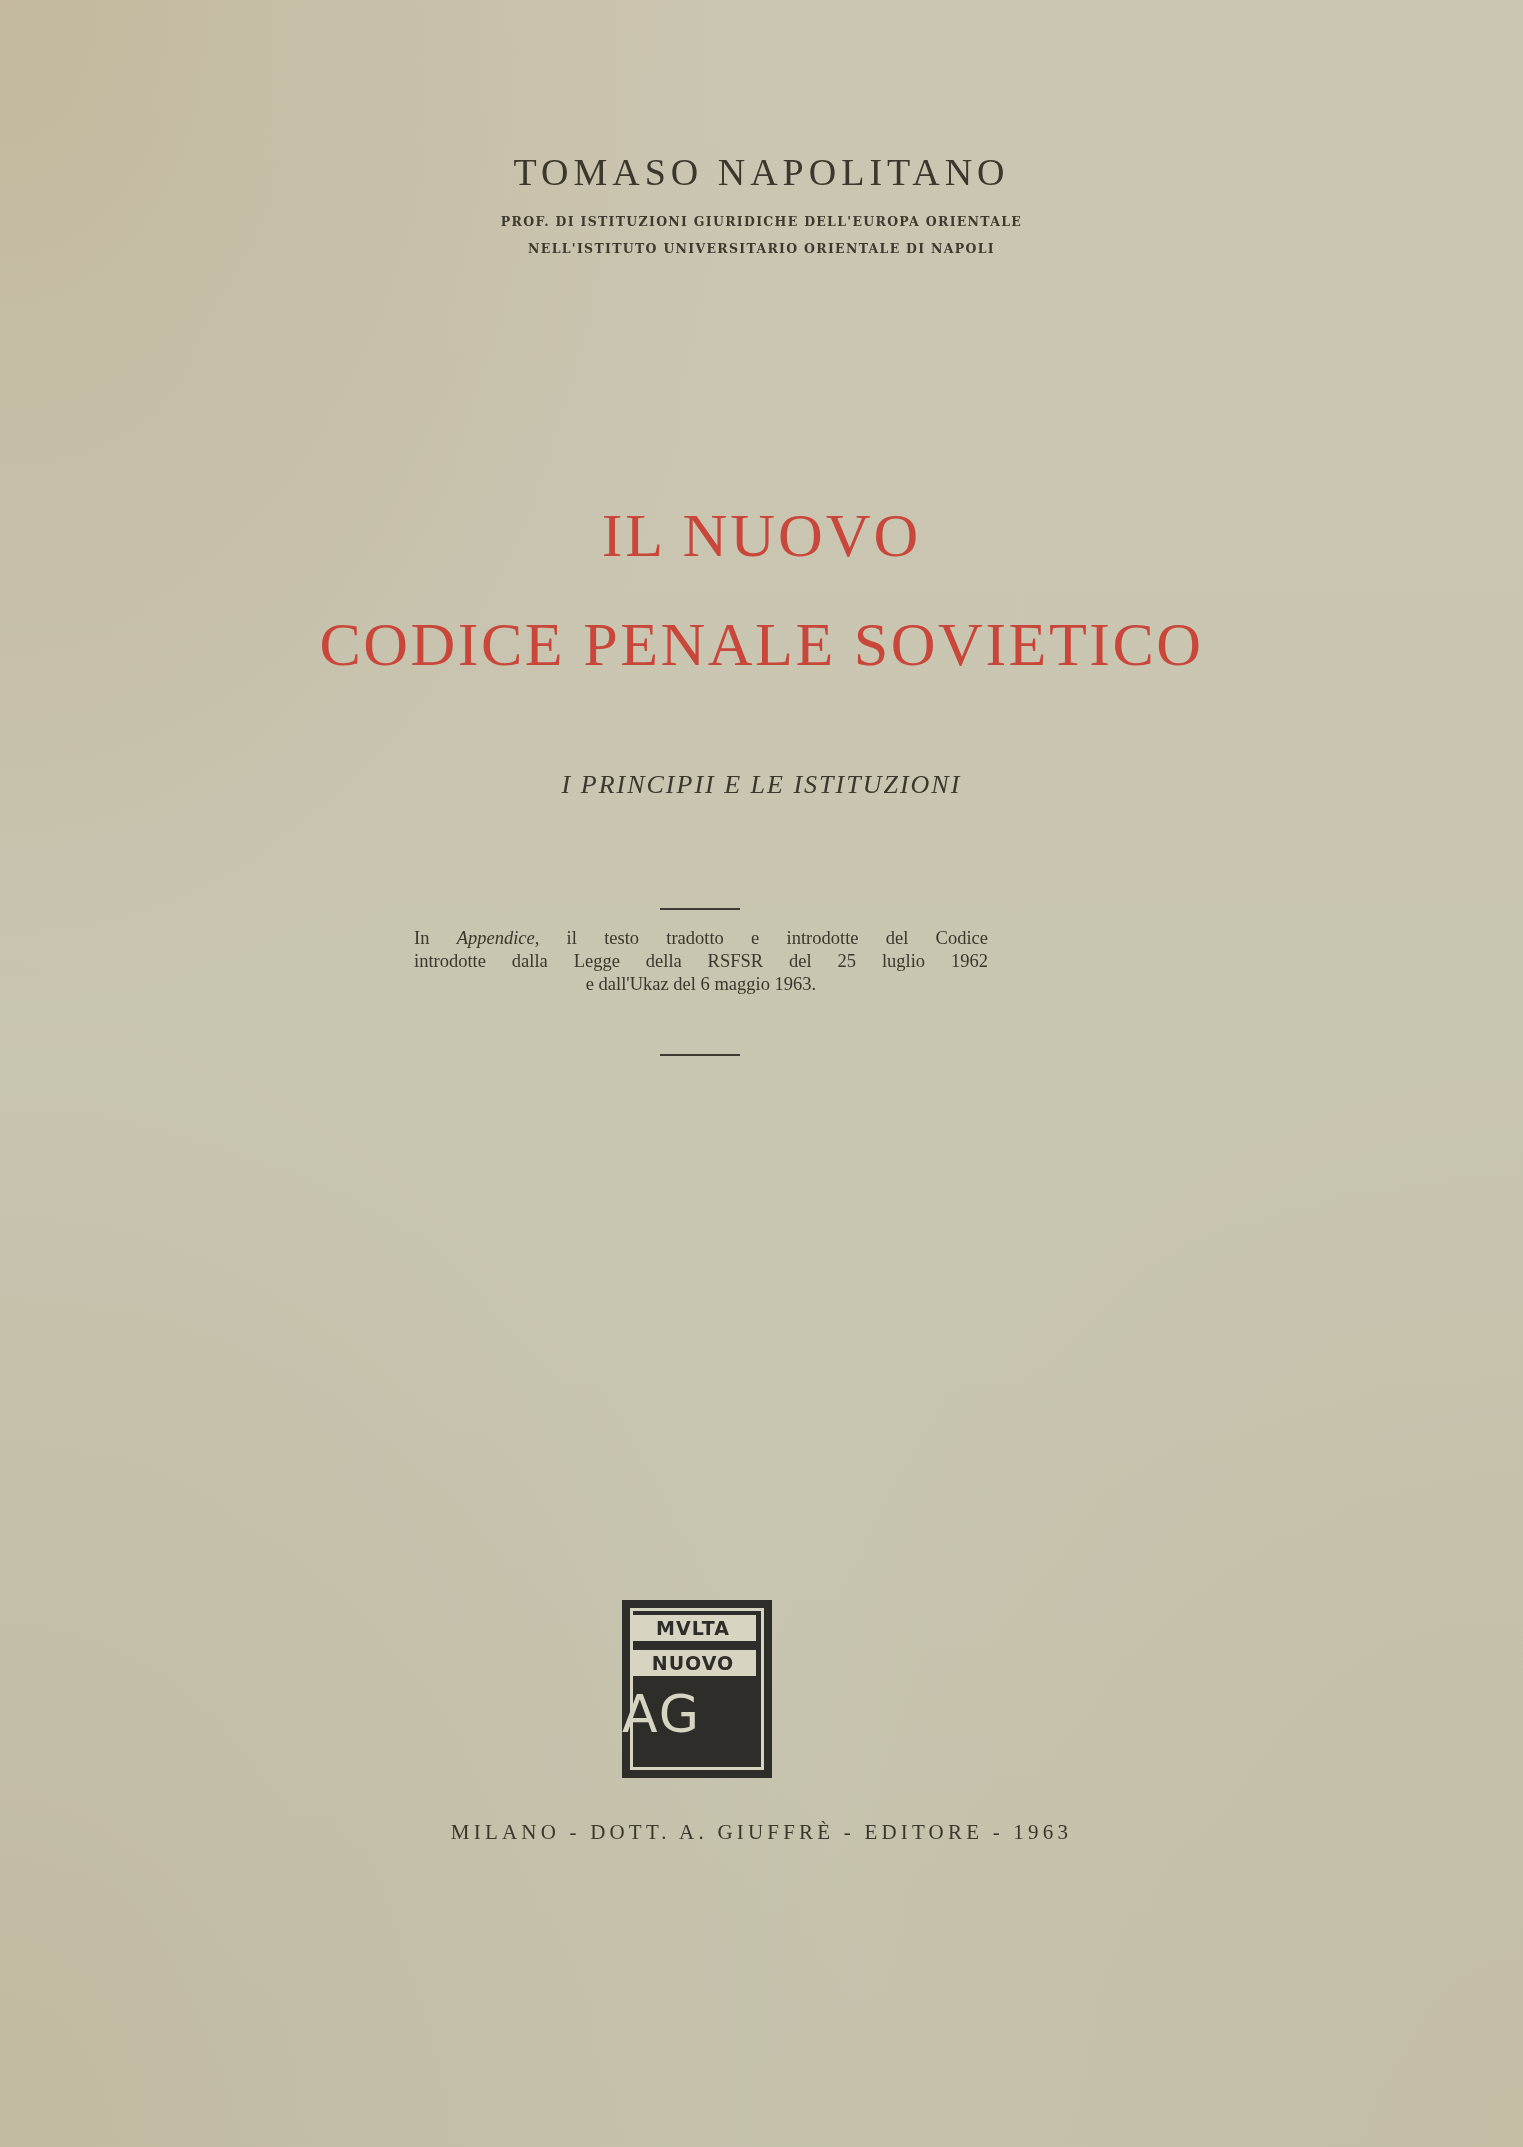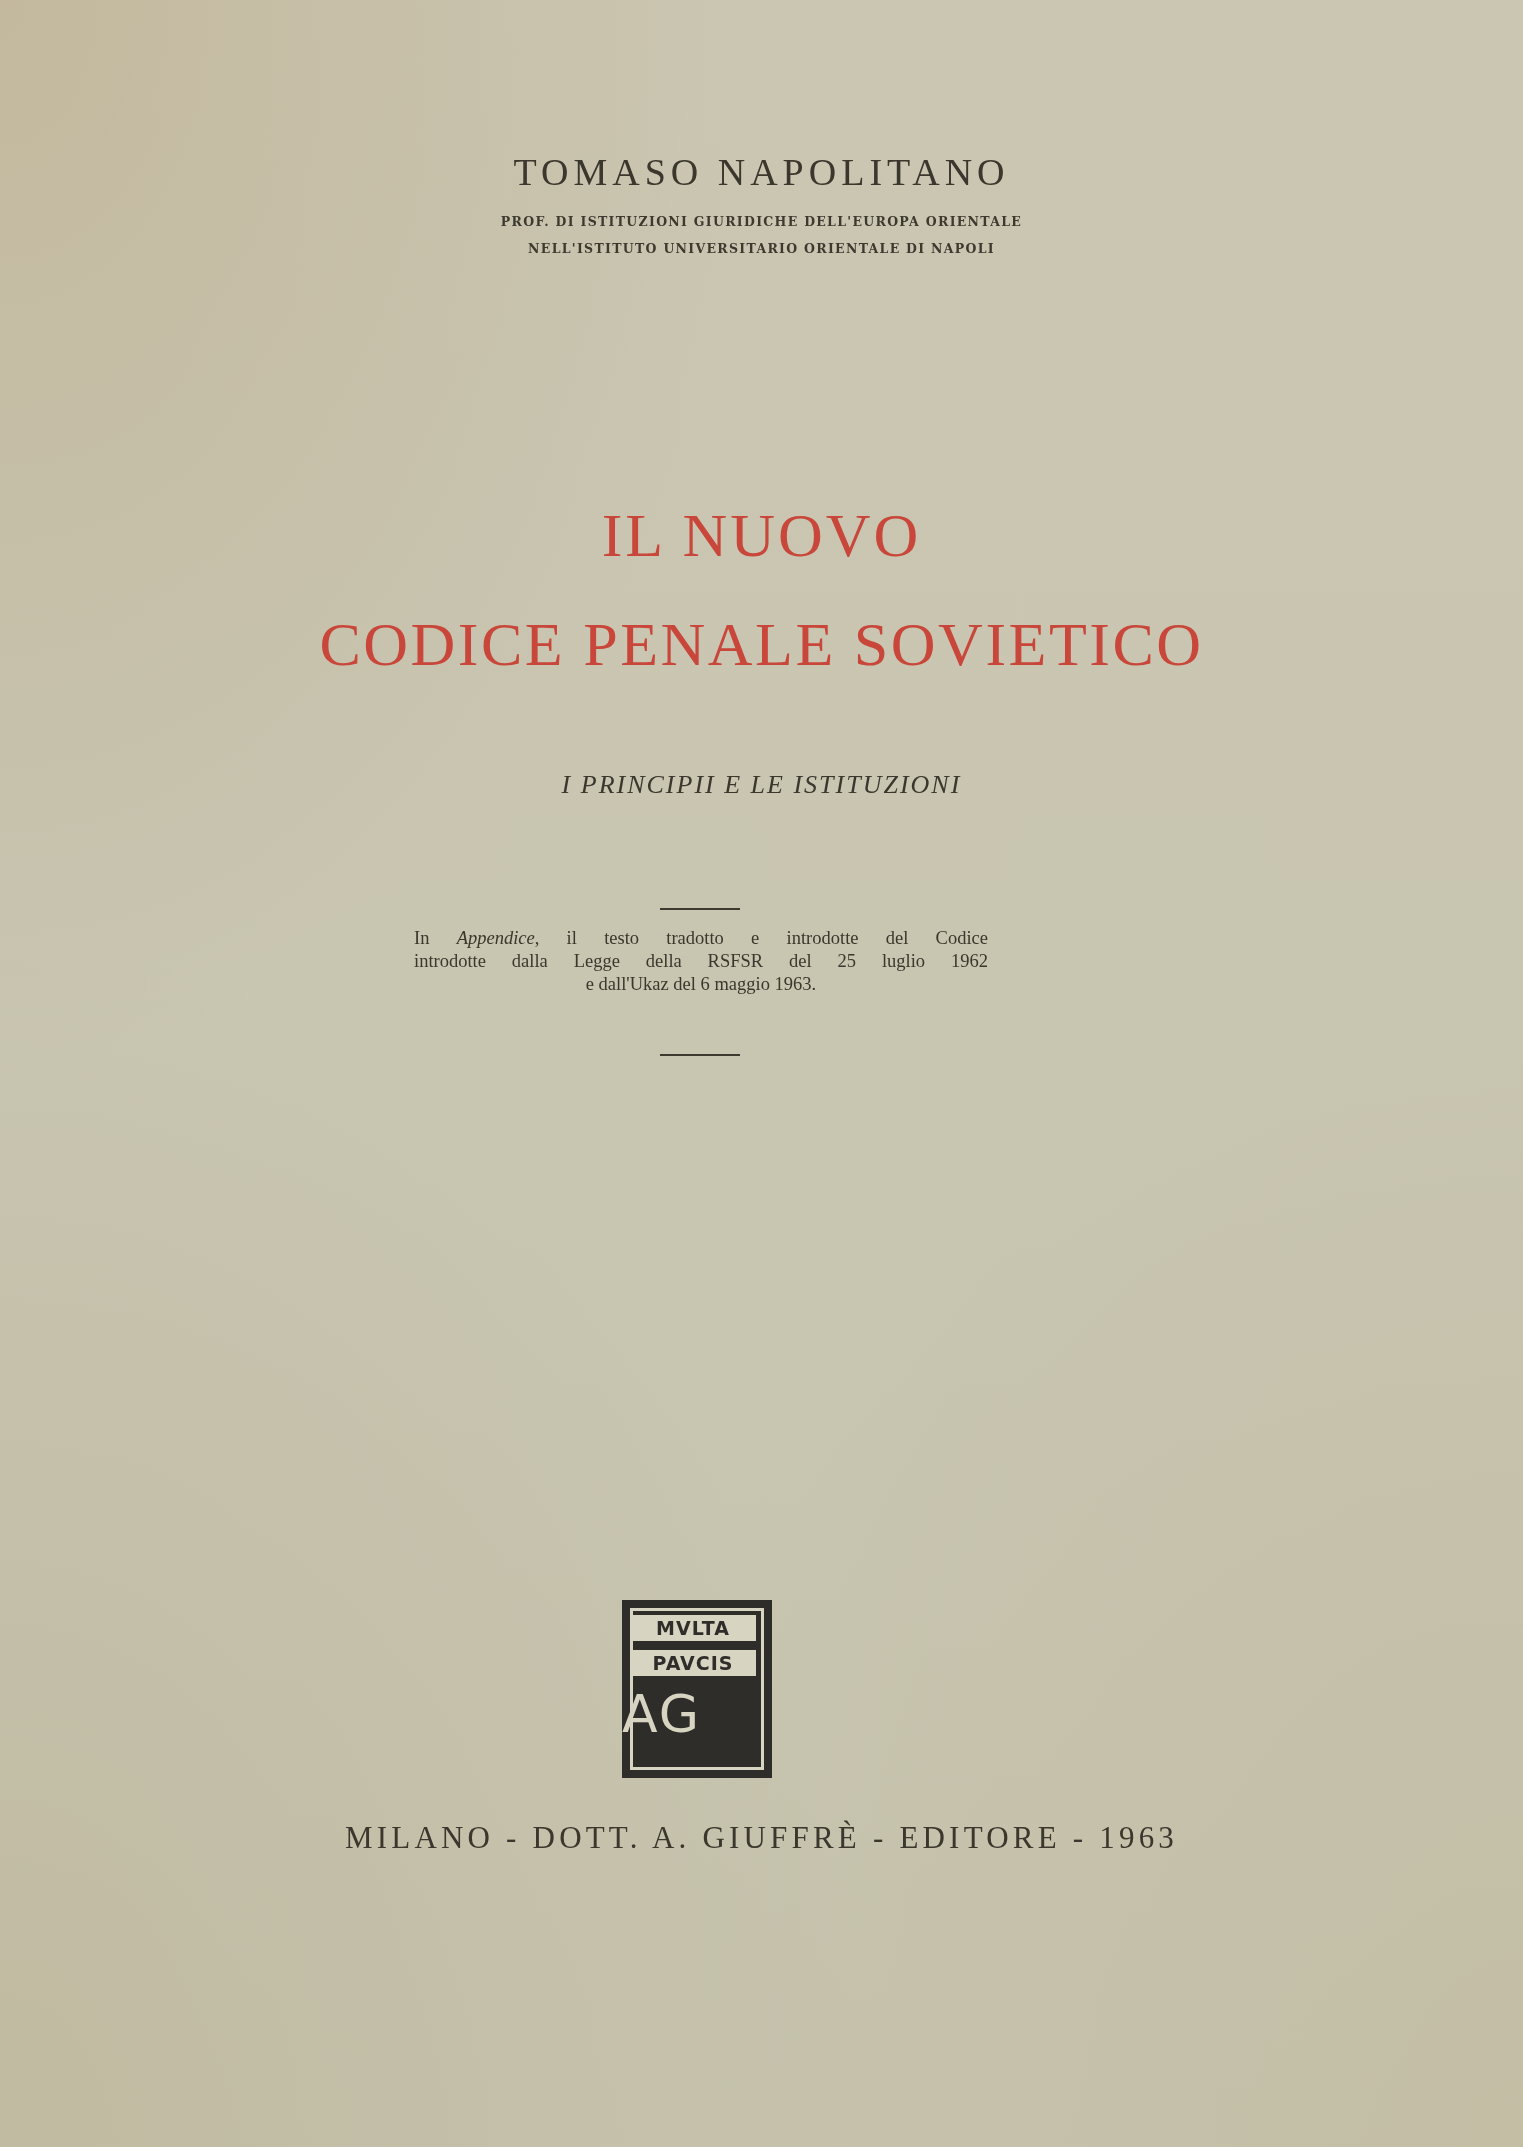--- a/index.html
+++ b/index.html
@@ -127,21 +127,21 @@
       top: 84px;
       text-align: left;
       color: #d8d4c2;
       font-family: "DejaVu Sans", sans-serif;
       font-size: 52px;
       line-height: 60px;
       letter-spacing: 2px;
     }
     .imprint {
       top: 1820px;
-      font-size: 31px;
+      font-size: 21px;
       letter-spacing: 4.2px;
       color: #3b372d;
     }
   </style>
 </head>
 <body>
 
 <div class="abs author">TOMASO NAPOLITANO</div>
 <div class="abs affil affil1">PROF. DI ISTITUZIONI GIURIDICHE DELL'EUROPA ORIENTALE</div>
 <div class="abs affil affil2">NELL'ISTITUTO UNIVERSITARIO ORIENTALE DI NAPOLI</div>
@@ -157,17 +157,17 @@
   <span class="line"><span>In </span><i>Appendice</i><span>, il testo tradotto e introdotte del Codice</span></span>
   <span class="line">introdotte dalla Legge della RSFSR del 25 luglio 1962</span>
   <span class="line last">e dall'Ukaz del 6 maggio 1963.</span>
 </div>
 
 <div class="rule rule2"></div>
 
 <div class="logo">
   <div class="logo-inner"></div>
   <div class="logo-band logo-band1">MVLTA</div>
-  <div class="logo-band logo-band2">PAVCIS</div>
+  <div class="logo-band logo-band2">NUOVO</div>
   <div class="logo-ag">AG</div>
 </div>
 
 <div class="abs imprint">MILANO - DOTT. A. GIUFFRÈ - EDITORE - 1963</div>
 
 </body></html>

